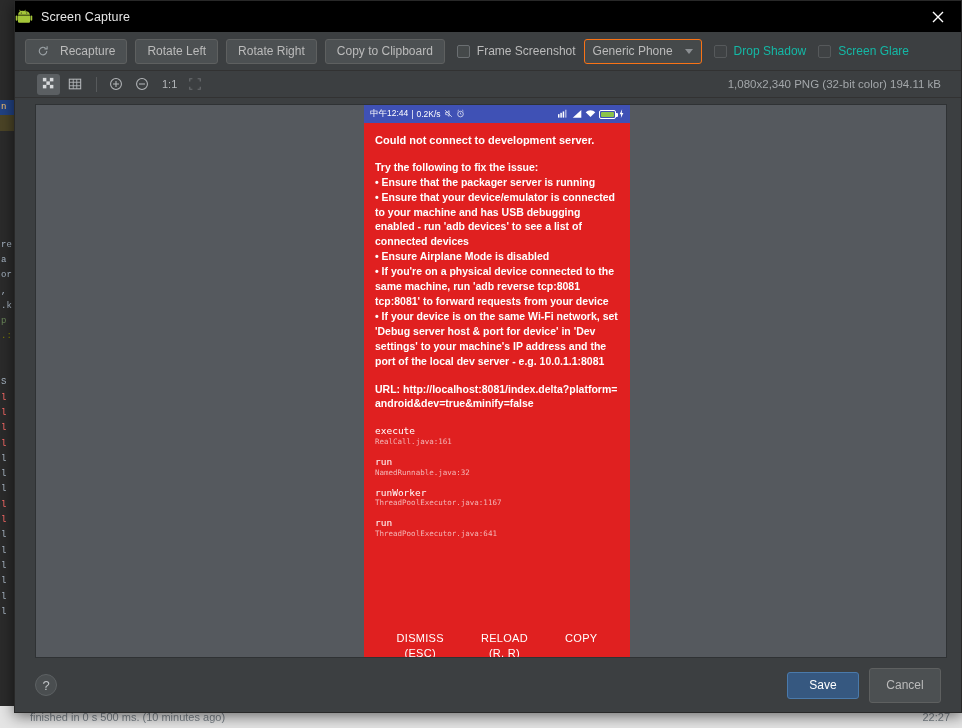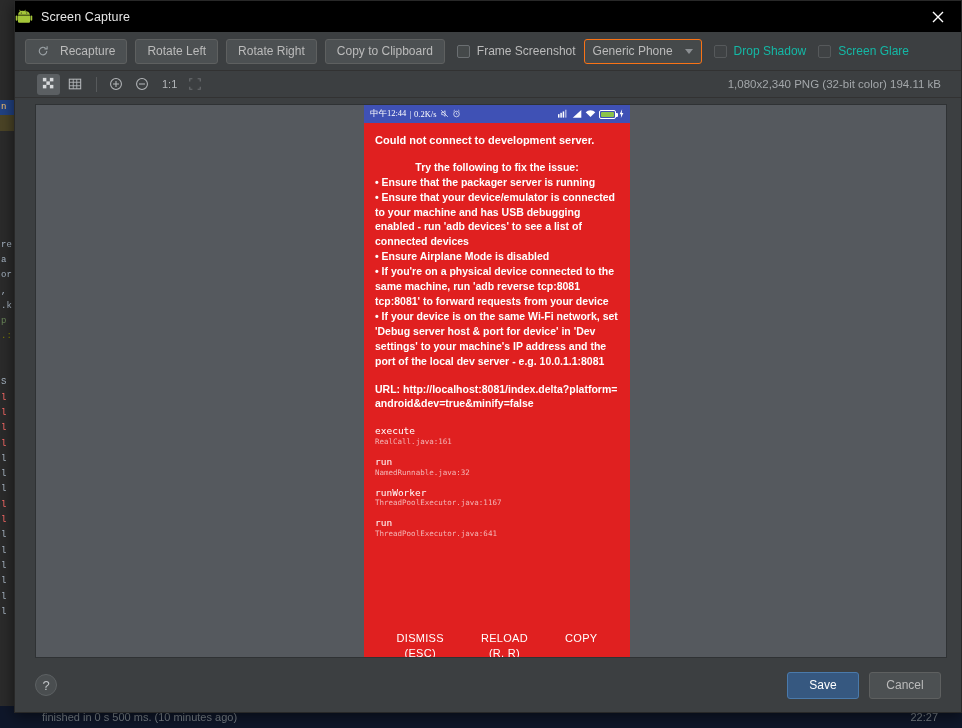--- a/index.html
+++ b/index.html
@@ -29,25 +29,25 @@
   .ide-right-strip {
     position: absolute; right: 0; top: 0; width: 30px; height: 728px;
     background: #3c3f41;
     overflow: hidden;
     font-family: "Liberation Mono", monospace;
     font-size: 9px;
     color: #a9b7c6;
   }
   .ide-bottom-status {
     position: absolute; left: 0; bottom: 0; width: 962px; height: 22px;
-    background: #0f172a;
+    background: #e5e5e5;
     color: #7a8289;
     font-size: 11px;
     line-height: 22px;
-    padding: 0 24px;
+    padding: 0 12px;
     display: flex;
     justify-content: space-between;
     overflow: hidden;
   }
   .ide-bottom-status .left-bit { padding-left: 18px; }
 
   
   #capture-dialog {
     position: absolute;
     left: 14px; top: 0;
@@ -179,21 +179,21 @@
     display: flex; flex-direction: column;
     overflow: hidden;
   }
   .status-bar {
     flex: 0 0 18px;
     background: #3f51b5;
     display: flex; align-items: center;
     padding: 0 6px;
     font-size: 8.5px;
     color: #ffffff;
-    font-family: Liberation Serif, serif;
+    font-family: Liberation Sans, sans-serif;
     gap: 4px;
   }
   .status-bar .sb-left { display: flex; align-items: center; gap: 3px; }
   .status-bar .sb-right { margin-left: auto; display: flex; align-items: center; gap: 3px; }
   .sb-icon { display: block; }
   .battery {
     width: 17px; height: 9px;
     border: 1px solid #ffffff; border-radius: 2px;
     position: relative; display: flex; align-items: center;
     padding: 1px;
@@ -207,21 +207,21 @@
   .err-body {
     flex: 1 1 auto;
     padding: 10px 11px 0 11px;
     color: #ffffff;
     overflow: hidden;
   }
   .err-title {
     font-size: 11px; font-weight: bold; line-height: 1.35;
     margin-bottom: 12px;
   }
-  .err-intro { font-size: 10.5px; font-weight: bold; line-height: 1.42; text-align: center; }
+  .err-intro { font-size: 10.5px; font-weight: bold; line-height: 1.42; }
   .err-bullets { font-size: 10.5px; font-weight: bold; line-height: 1.42; }
   .err-bullets div { margin: 0; }
   .err-url {
     font-size: 10.5px; font-weight: bold; line-height: 1.42;
     margin-top: 13px; word-break: break-all;
   }
   .stack {
     margin-top: 14px;
     font-family: "DejaVu Sans Mono", monospace;
   }
@@ -255,21 +255,21 @@
   }
   .footer-spacer { flex: 1 1 auto; }
   .btn-primary {
     min-width: 72px; height: 27px;
     background: #365880; border: 1px solid #4a7aab; border-radius: 3px;
     color: #ffffff; font-size: 12px;
     display: flex; align-items: center; justify-content: center;
     cursor: pointer; margin-right: 10px;
   }
   .btn-secondary {
-    min-width: 72px; height: 27px;
+    min-width: 72px; height: 35px;
     background: #4c5052; border: 1px solid #5e6060; border-radius: 3px;
     color: #bbbbbb; font-size: 12px;
     display: flex; align-items: center; justify-content: center;
     cursor: pointer;
   }
 </style>
 </head>
 <body>
 
 <div id="ide-background">

